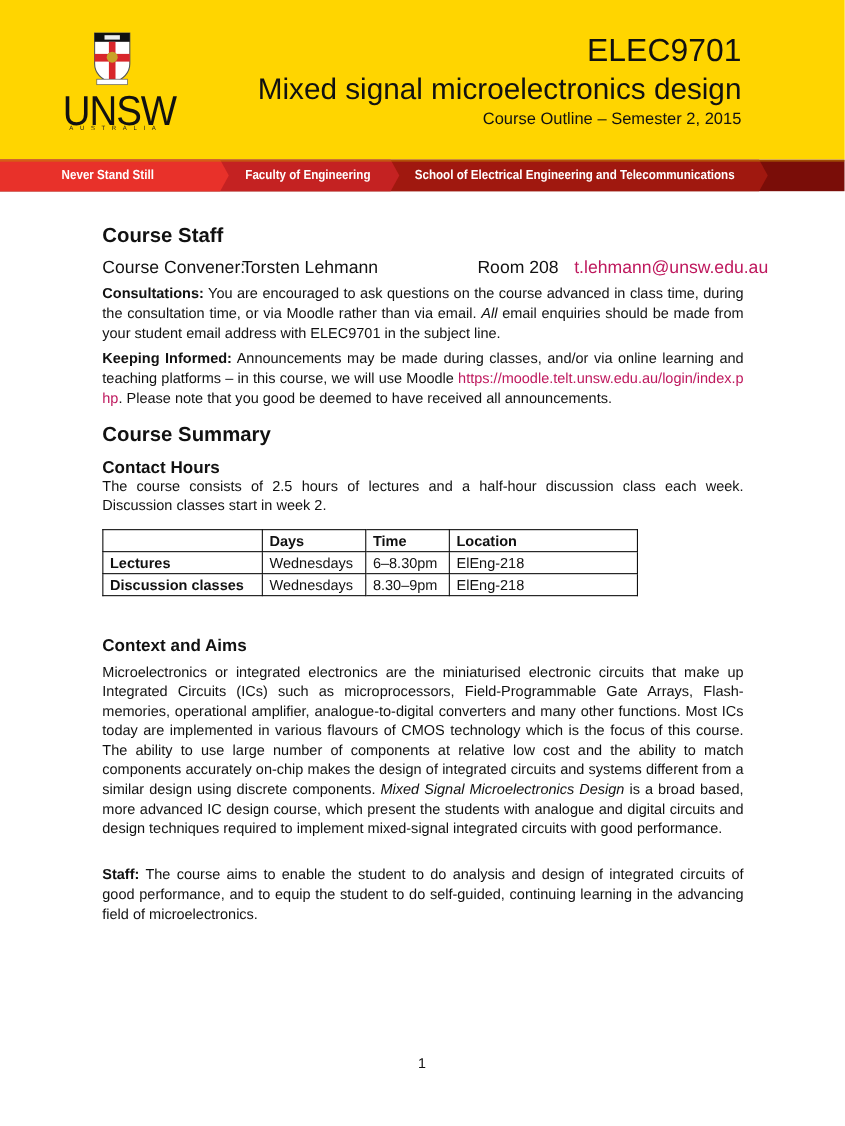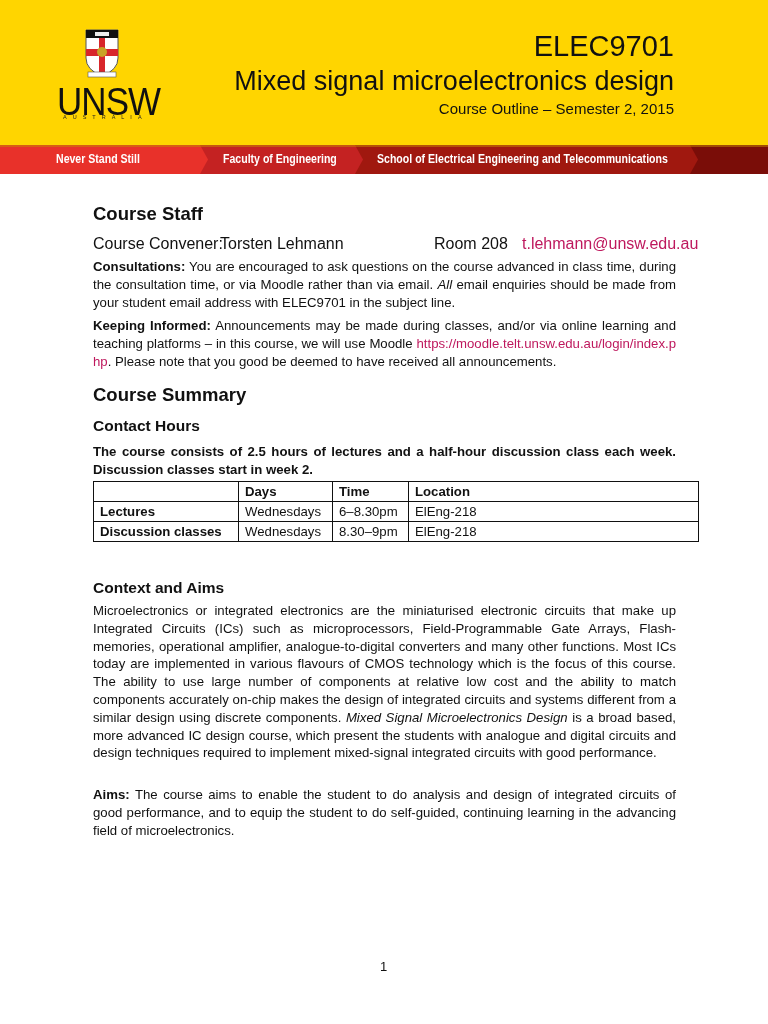--- a/index.html
+++ b/index.html
@@ -18,21 +18,21 @@
   .ribbon svg { position:absolute; left:0; top:0; }
   .rib-text { position:absolute; top:152px; color:#fff; font-size:12px; font-weight:bold; white-space:nowrap;
               transform:scaleX(0.88); transform-origin:left; }
   h2 { position:absolute; margin:0; font-size:18.5px; font-weight:bold; }
   h3 { position:absolute; margin:0; font-size:15.5px; font-weight:bold; }
   .para { position:absolute; left:93px; width:583px; font-size:13.2px; line-height:17.8px; text-align:justify; }
   .para b { font-weight:bold; }
   .link { color:#be185d; }
   .staff { position:absolute; top:235px; font-size:16px; white-space:nowrap; }
 
-  table.hours { position:absolute; left:93px; top:481px; width:606px; border-collapse:collapse; font-size:13.2px; }
+  table.hours { position:absolute; left:93px; top:481px; width:487px; border-collapse:collapse; font-size:13.2px; }
   table.hours td { border:1px solid #111; padding:0 6px; height:19px; line-height:19px; }
   table.hours td.b { font-weight:bold; }
   .pagenum { position:absolute; left:380px; top:959px; font-size:13px; }
 </style>
 </head>
 <body>
 
 <div class="header">
   <svg class="crest" viewBox="0 0 36 50" width="36" height="50">
     <path d="M2 2 H34 V30 Q34 42 18 48 Q2 42 2 30 Z" fill="#fff" stroke="#555" stroke-width="1"></path>
@@ -72,21 +72,21 @@
 <div class="para" style="top:258px;">
   <b>Consultations:</b><span> You are encouraged to ask questions on the course advanced in class time, during the consultation time, or via Moodle rather than via email. </span><i>All</i><span> email enquiries should be made from your student email address with ELEC9701 in the subject line.</span>
 </div>
 
 <div class="para" style="top:317px;">
   <b>Keeping Informed:</b><span> Announcements may be made during classes, and/or via online learning and teaching platforms – in this course, we will use Moodle </span><span class="link" style="word-break:break-all;">https://moodle.telt.unsw.edu.au/login/index.php</span><span>. Please note that you good be deemed to have received all announcements.</span>
 </div>
 
 <h2 style="left:93px; top:384px;">Course Summary</h2>
 <h3 style="left:93px; top:417px;">Contact Hours</h3>
-<div class="para" style="top:443px;font-weight:bold;">The course consists of 2.5 hours of lectures and a half-hour discussion class each week. Discussion classes start in week 2.</div>
+<div class="para" style="top:433px;">The course consists of 2.5 hours of lectures and a half-hour discussion class each week. Discussion classes start in week 2.</div>
 
 <table class="hours">
   <colgroup>
       <col style="width:145px">
       <col style="width:94px">
       <col style="width:76px">
       <col>
     </colgroup>
   <tbody>
       <tr>
@@ -109,16 +109,16 @@
   </tr>
 </tbody>
   </table>
 
 <h3 style="left:93px; top:579px;">Context and Aims</h3>
 <div class="para" style="top:602px;">
   <span>Microelectronics or integrated electronics are the miniaturised electronic circuits that make up Integrated Circuits (ICs) such as microprocessors, Field-Programmable Gate Arrays, Flash-memories, operational amplifier, analogue-to-digital converters and many other functions. Most ICs today are implemented in various flavours of CMOS technology which is the focus of this course. The ability to use large number of components at relative low cost and the ability to match components accurately on-chip makes the design of integrated circuits and systems different from a similar design using discrete components. </span><i>Mixed Signal Microelectronics Design</i><span> is a broad based, more advanced IC design course, which present the students with analogue and digital circuits and design techniques required to implement mixed-signal integrated circuits with good performance.</span>
 </div>
 
 <div class="para" style="top:786px;">
-  <b>Aims:</b><span> The course aims to enable the student to do analysis and design of integrated circuits of good performance, and to equip the student to do self-guided, continuing learning in the advancing field of microelectronics.</span>
+  <b>Staff:</b><span> The course aims to enable the student to do analysis and design of integrated circuits of good performance, and to equip the student to do self-guided, continuing learning in the advancing field of microelectronics.</span>
 </div>
 
 <div class="pagenum">1</div>
 
 </body></html>

